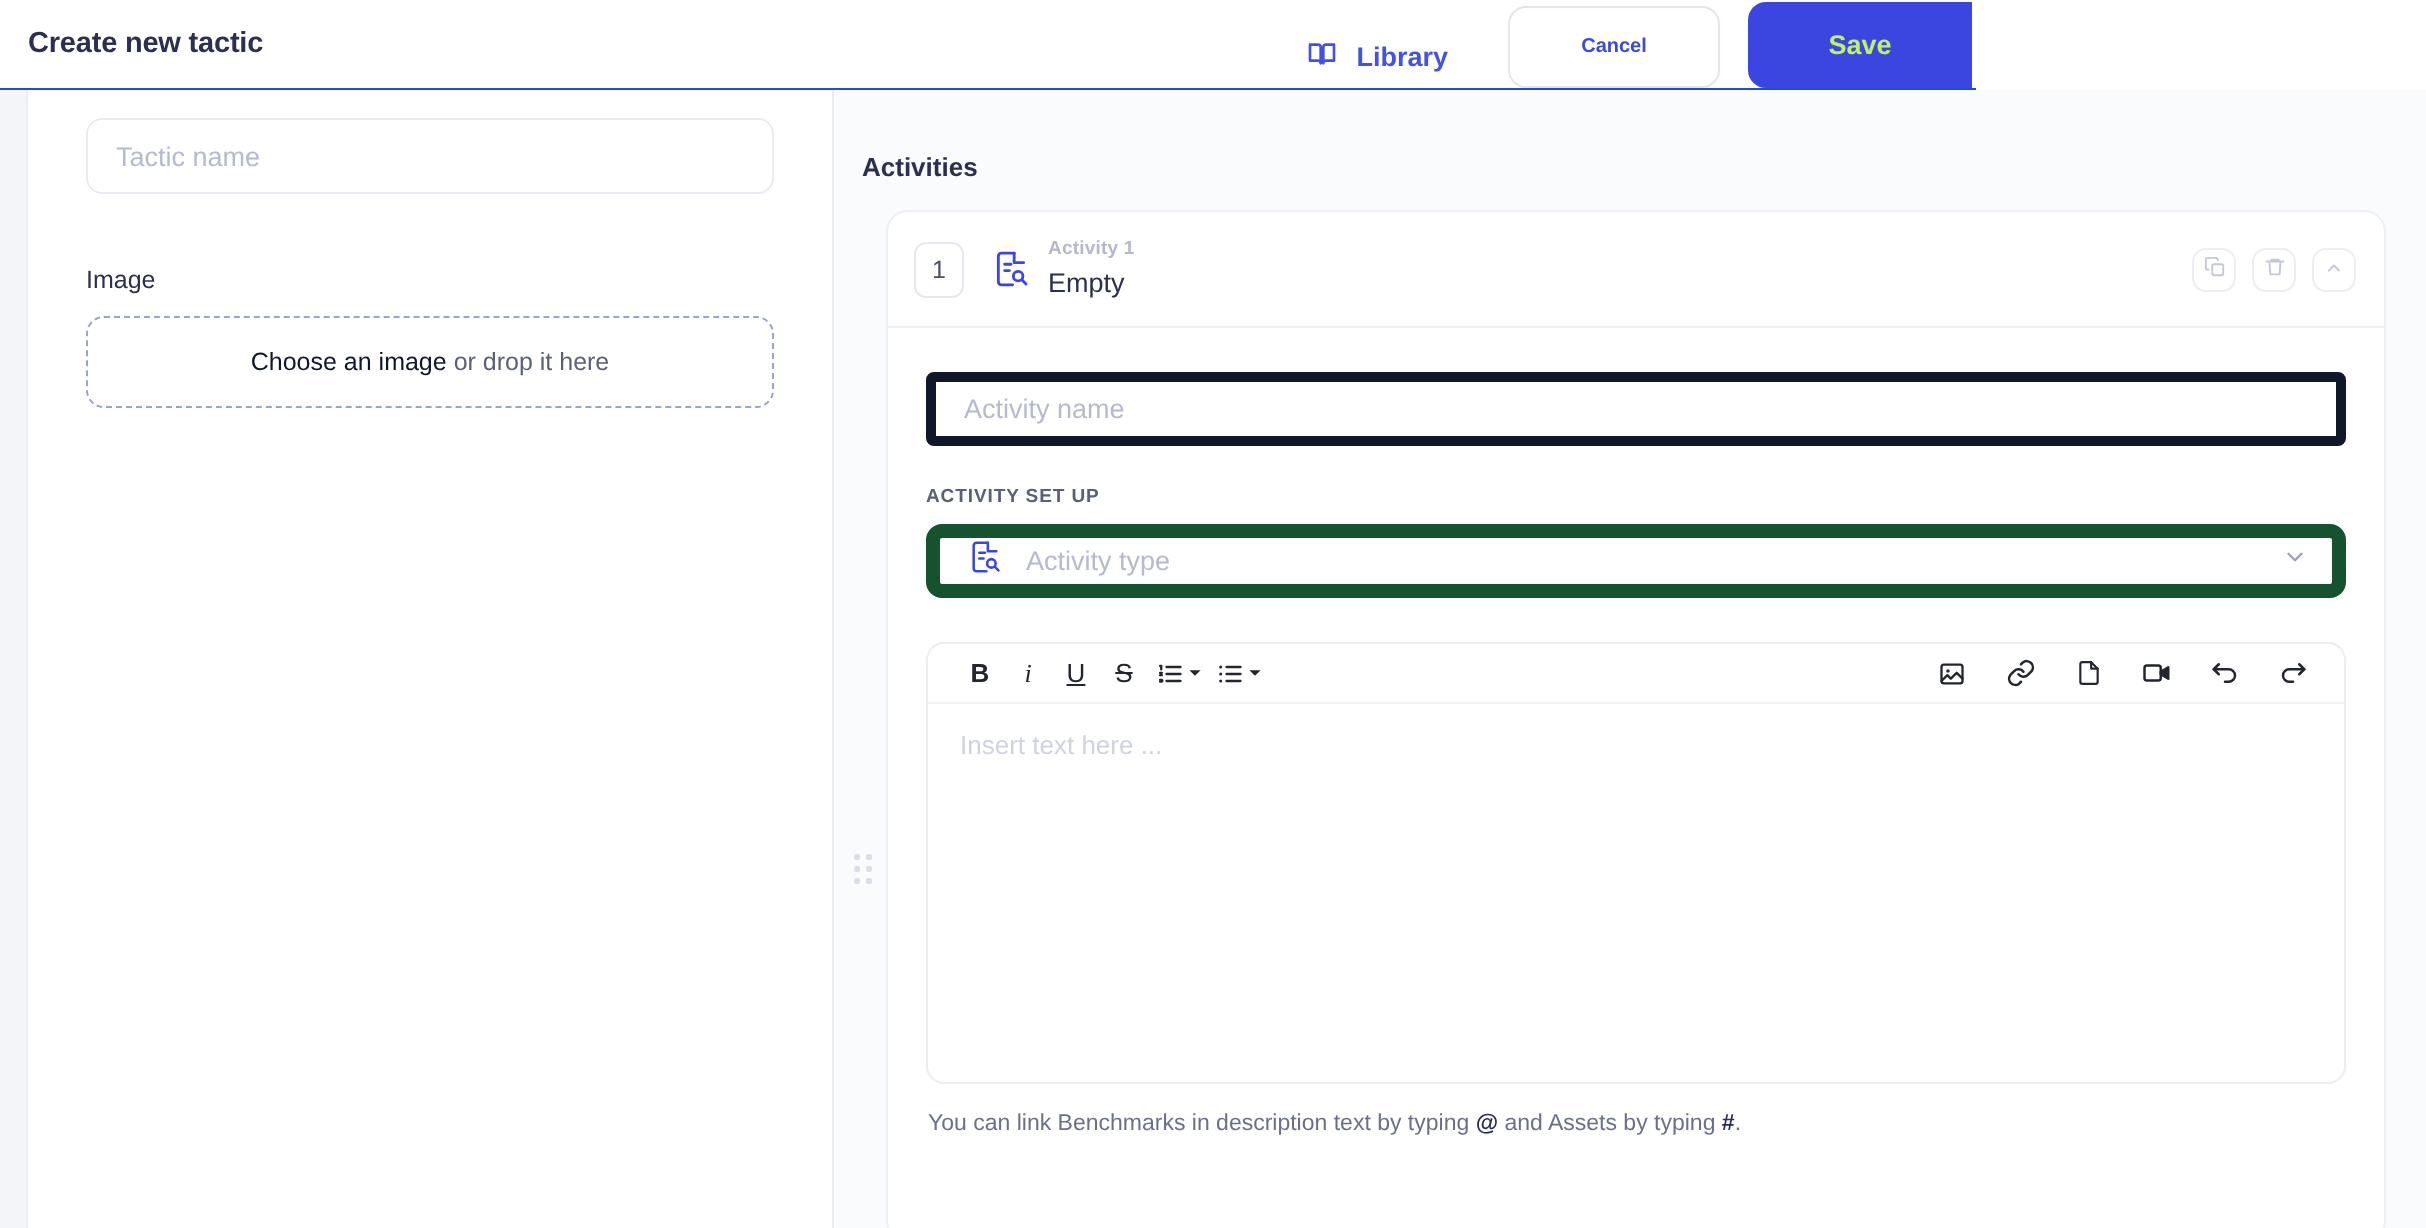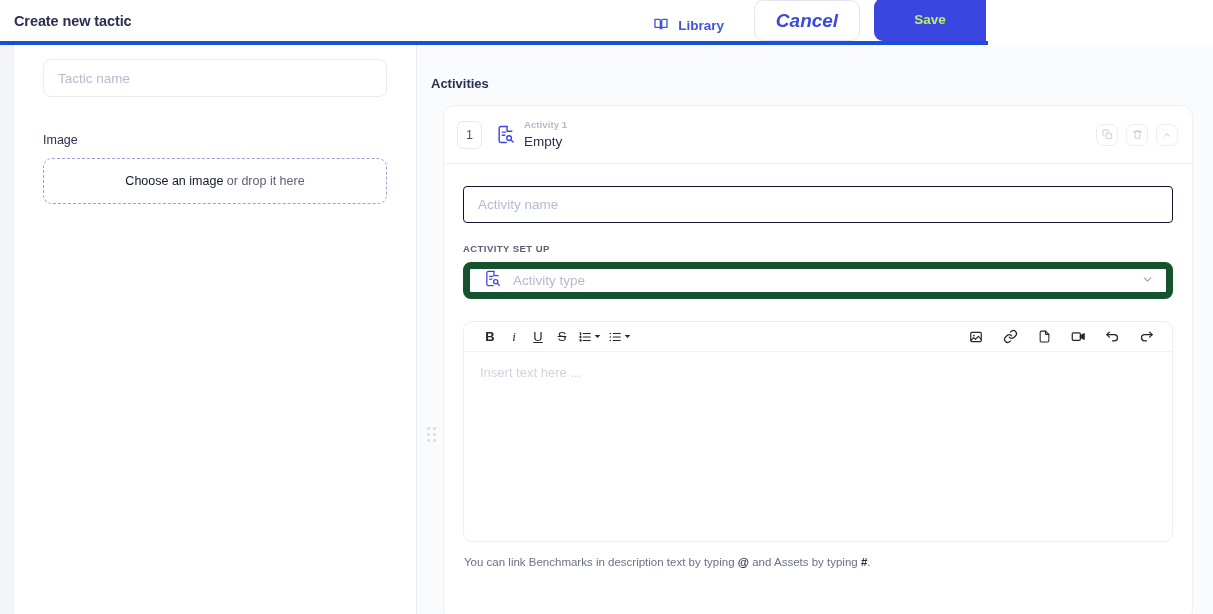--- a/index.html
+++ b/index.html
@@ -8,43 +8,43 @@
     font-family: "Liberation Sans", sans-serif;
     background: #ffffff;
     overflow: hidden;
   }
   body { position: relative; }
 
   
   .topbar {
     position: absolute; left: 0; top: 0; width: 988px; height: 45px;
     background: #ffffff;
-    border-bottom: 4px solid #1d4ed8;
+    border-bottom: 1px solid #1d4ed8;
     display: flex; align-items: center;
     z-index: 5;
   }
   .topbar-title {
     margin-left: 14px;
     font-size: 14.5px; font-weight: bold; color: #2b2f51;
     letter-spacing: -0.1px;
   }
   .topbar-right {
     margin-left: auto; display: flex; align-items: flex-end; height: 100%;
   }
   .library-btn {
     display: flex; align-items: center; gap: 9px;
     color: #4353e0; font-size: 13.5px; font-weight: 600;
     padding: 6px 10px; cursor: pointer; background: none; border: none;
     font-family: inherit;
   }
   .cancel-btn {
     width: 106px; height: 41px; margin-left: 20px;
     border: 1px solid #e3e6ef; border-radius: 9px;
-    background: #fff; color: #3b4ad8; font-size: 19px; font-weight: 600;
-    cursor: pointer; font-family: inherit; font-style: italic;
+    background: #fff; color: #3b4ad8; font-size: 10px; font-weight: 600;
+    cursor: pointer; font-family: inherit;
   }
   .save-btn {
     width: 112px; height: 43px; margin-left: 14px; margin-right: 2px;
     border: none; border-radius: 9px 0 0 9px;
     background: #3b46e0; color: #bef264; font-size: 13.5px; font-weight: 700;
     cursor: pointer; font-family: inherit;
   }
 
   
   .left-rail {
@@ -143,21 +143,21 @@
     cursor: pointer;
   }
 
   .card-body { padding: 22px 19px 0 19px; }
   .field-label {
     font-size: 9.5px; font-weight: bold; color: #5a6076;
     letter-spacing: 0.45px; margin-bottom: 8px;
   }
   .text-input {
     width: 100%; height: 37px;
-    border: 1px solid #0f172a; border-radius: 4px;
+    border: 5px solid #0f172a; border-radius: 4px;
     padding: 0 14px; font-size: 13.5px; color: #0f172a;
     font-family: inherit; outline: none; background: #fff;
   }
   .text-input::placeholder { color: #b6bace; }
   .gap { height: 20px; }
   .select-box {
     width: 100%; height: 37px;
     border: 7px solid #14532d; border-radius: 8px;
     display: flex; align-items: center; padding: 0 12px 0 14px;
     cursor: pointer; background: #fff;

